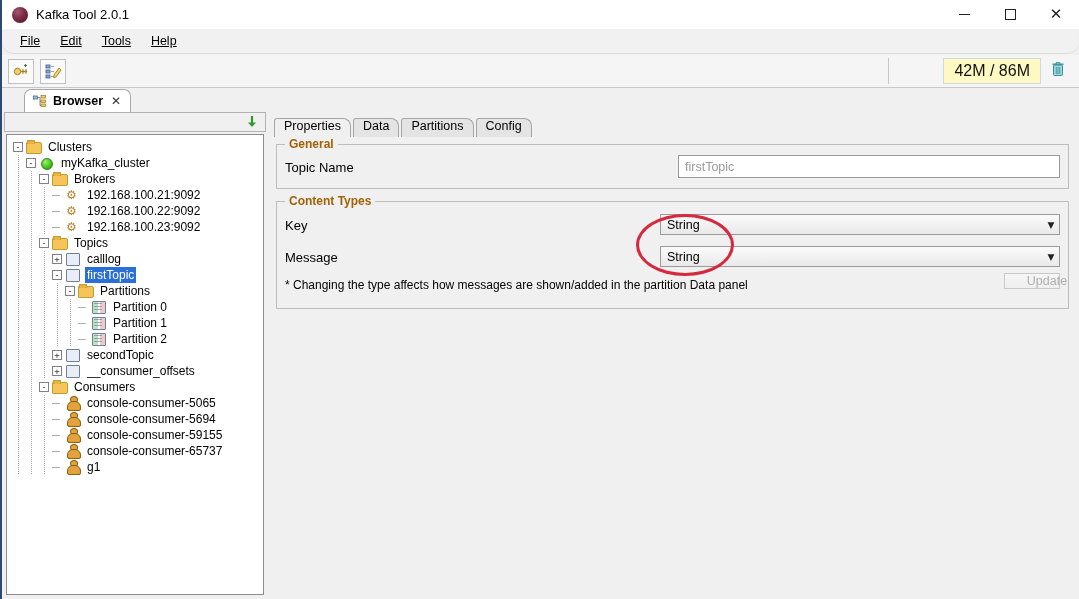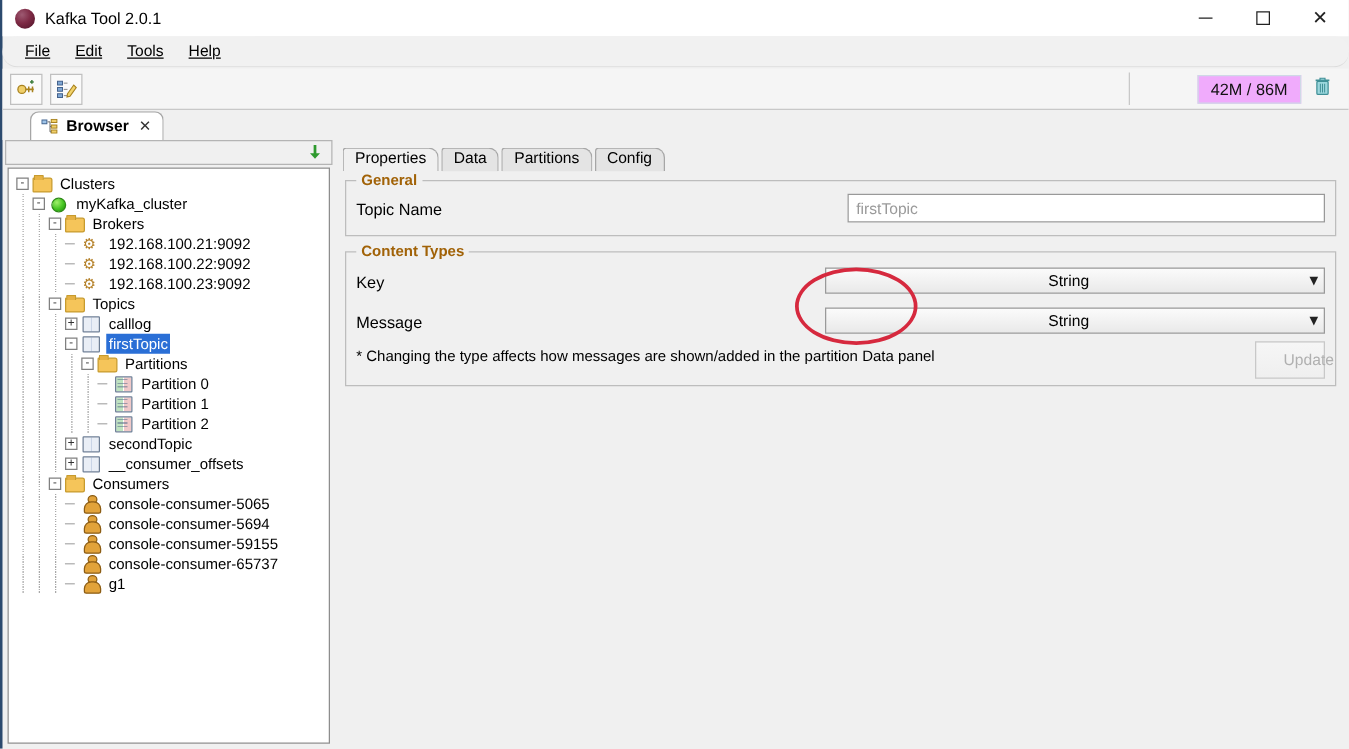--- a/index.html
+++ b/index.html
@@ -66,22 +66,22 @@
     border: 1px solid #c0c0c0;
     background: #fafafa;
     display: flex; align-items: center; justify-content: center;
   }
   .mem {
     margin-left: auto; margin-right: 6px;
     height: 26px; display: flex; align-items: center;
     border-left: 1px solid #c8c8c8; padding-left: 10px;
   }
   .mem-box {
-    background: #f0abfc; border: 1px solid #cfd9e6;
-    font-size: 13px; color: #111; padding: 3px 10px; margin-left: 44px;
+    background: #fef9c3; border: 1px solid #cfd9e6;
+    font-size: 16px; color: #111; padding: 3px 10px; margin-left: 44px;
   }
   .mem-trash { margin: 0 8px 0 10px; }
 
   
   .tabstrip {
     position: absolute; top: 88px; left: 0; right: 0; height: 24px;
     background: #f0f0f0;
   }
   .browser-tab {
     position: absolute; left: 22px; top: 1px;
@@ -240,21 +240,21 @@
     padding-left: 6px;
   }
   .combo {
     position: absolute;
     background: linear-gradient(to bottom, #fbfbfb, #e9e9e9);
     border: 1px solid #9a9a9a;
     font-size: 12.5px; color: #000;
     display: flex; align-items: center;
   }
   .combo .val {
-    padding-left: 6px; flex: 1 1 auto; text-align: center;
+    padding-left: 6px; flex: 1 1 auto;
   }
   .combo .arrow {
     width: 16px; text-align: center; font-size: 9px; color: #222;
     font-family: "DejaVu Sans", sans-serif;
   }
   .note {
     position: absolute; font-size: 12px; color: #000;
   }
   .btn {
     position: absolute;
@@ -561,21 +561,21 @@
         <span class="arrow">▼</span>
       </div>
 
       <span class="row-label" style="left:8px; top:48px;">Message</span>
       <div class="combo" style="left:383px; right:8px; top:44px; height:21px;">
         <span class="val">String</span>
         <span class="arrow">▼</span>
       </div>
 
       <span class="note" style="left:8px; top:76px;">* Changing the type affects how messages are shown/added in the partition Data panel</span>
-      <div class="btn disabled" style="right:8px; top:71px; width:56px; height:30px;padding-left:30px;">
+      <div class="btn disabled" style="right:8px; top:71px; width:56px; height:16px;padding-left:30px;">
         <span>Update</span>
       </div>
     </div>
 
 
   </div>
 
   <div class="annot" style="left:634px; top:214px; width:98px; height:62px;"></div>
 
 </div>

